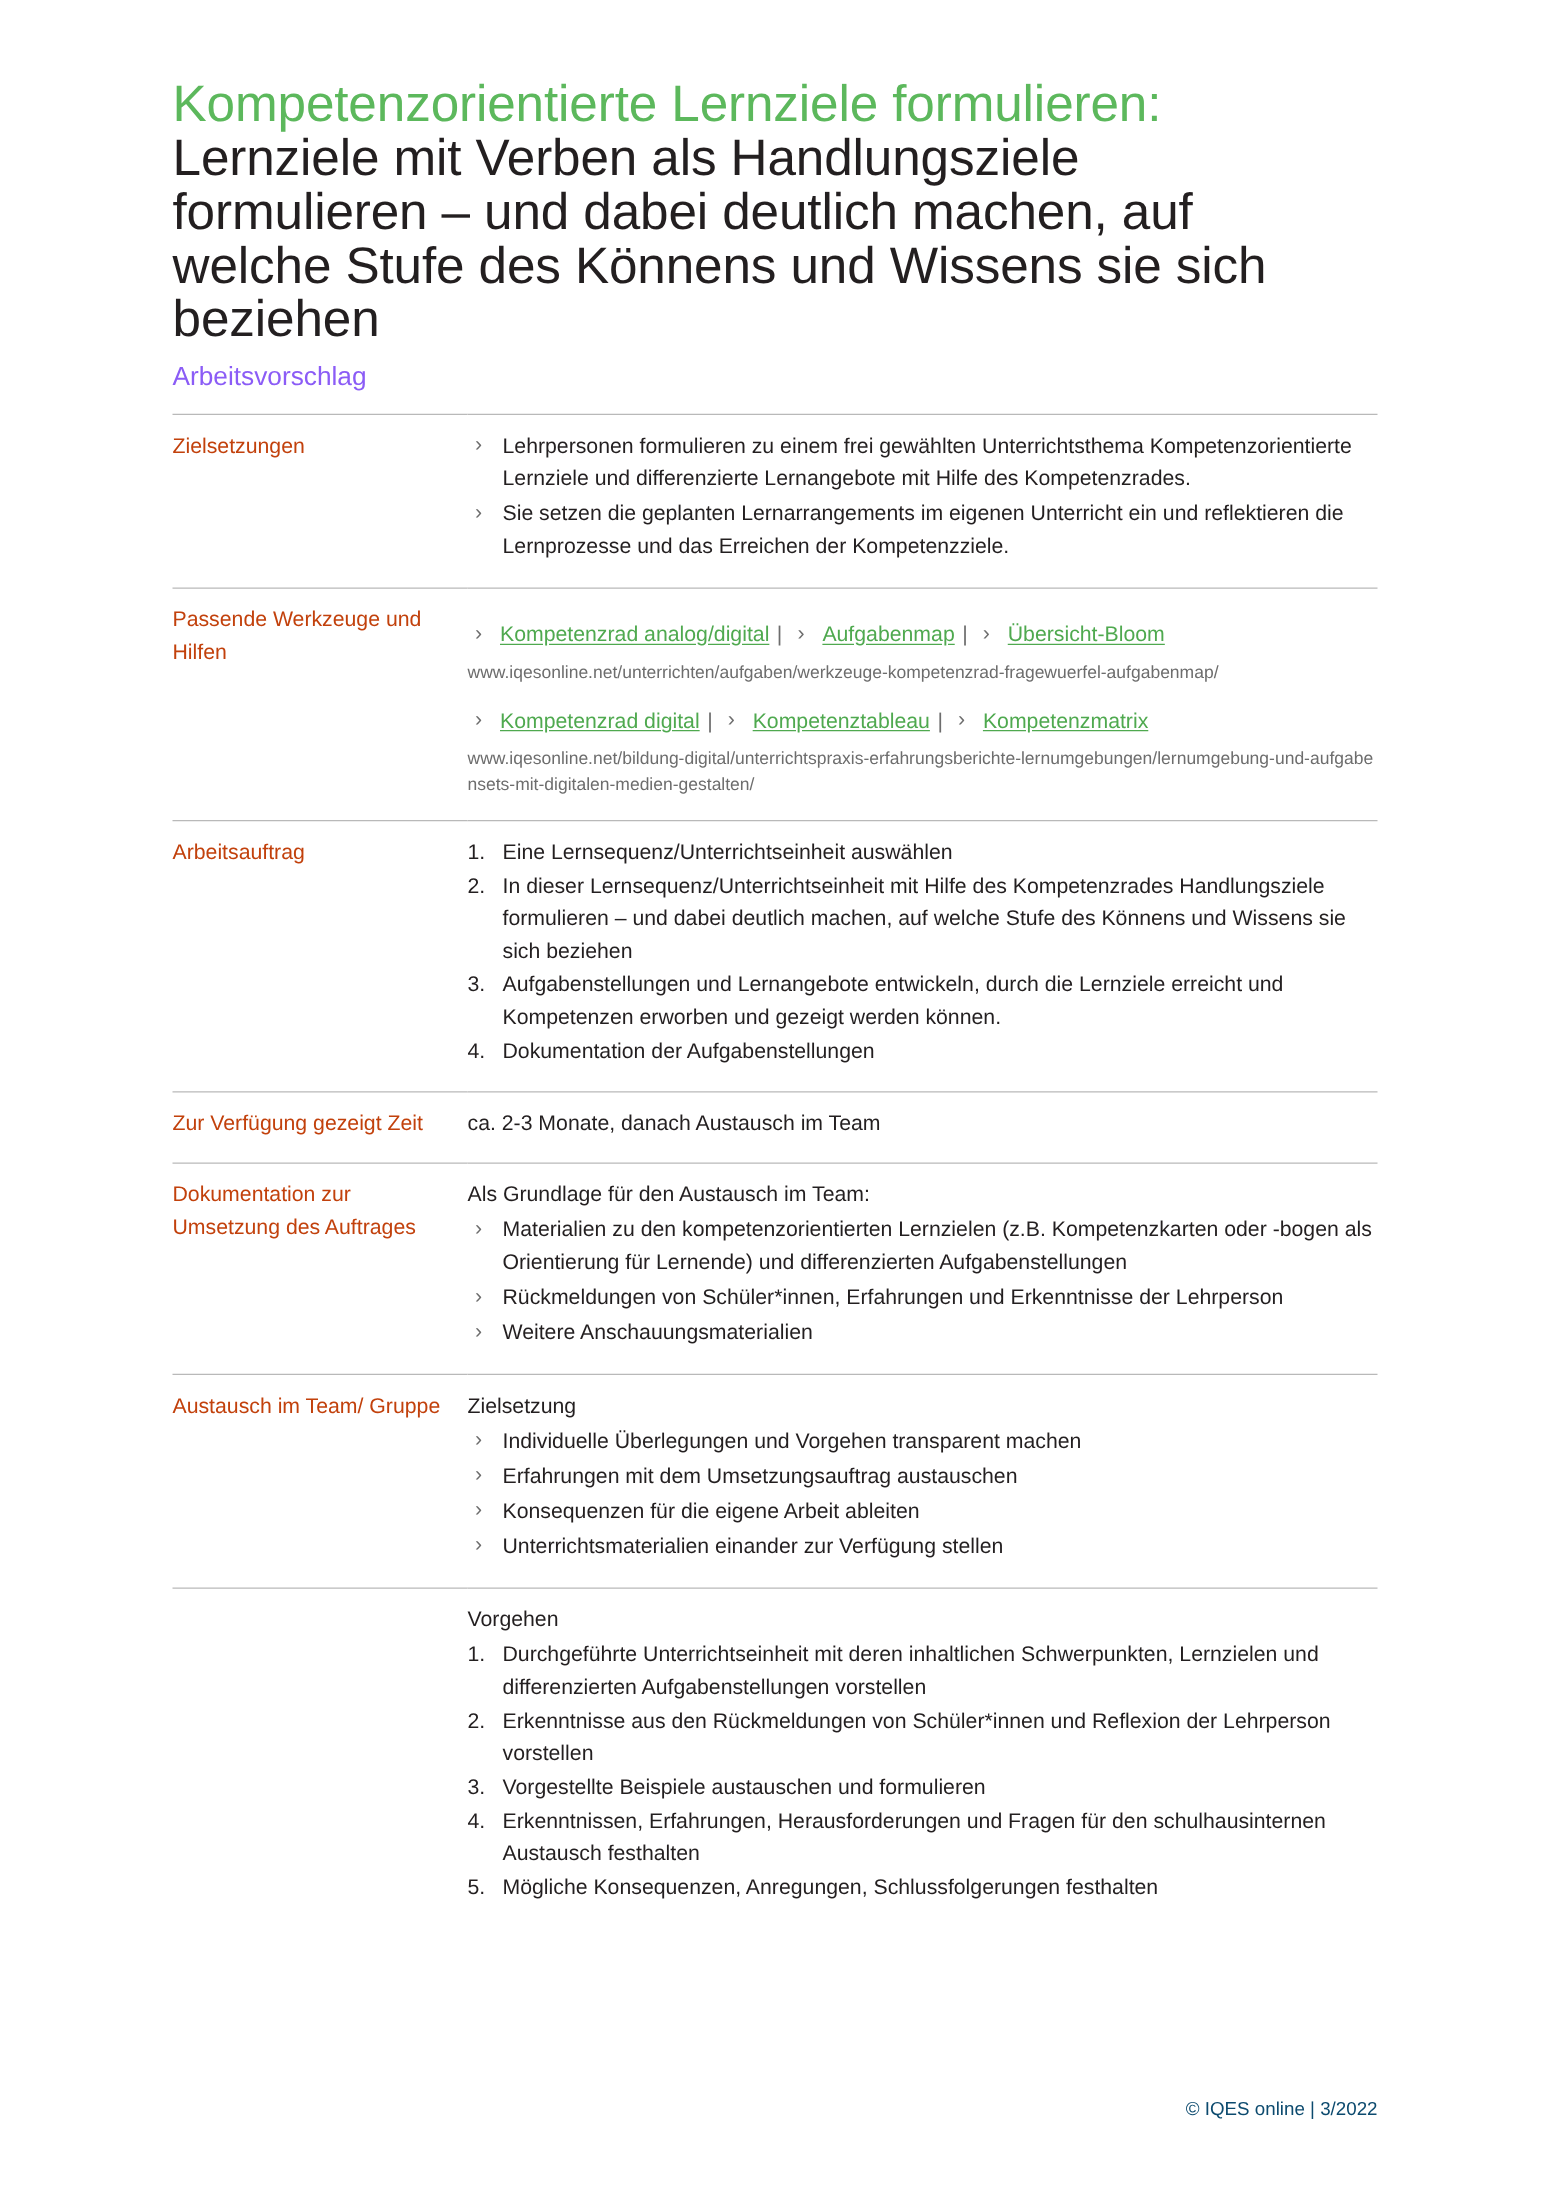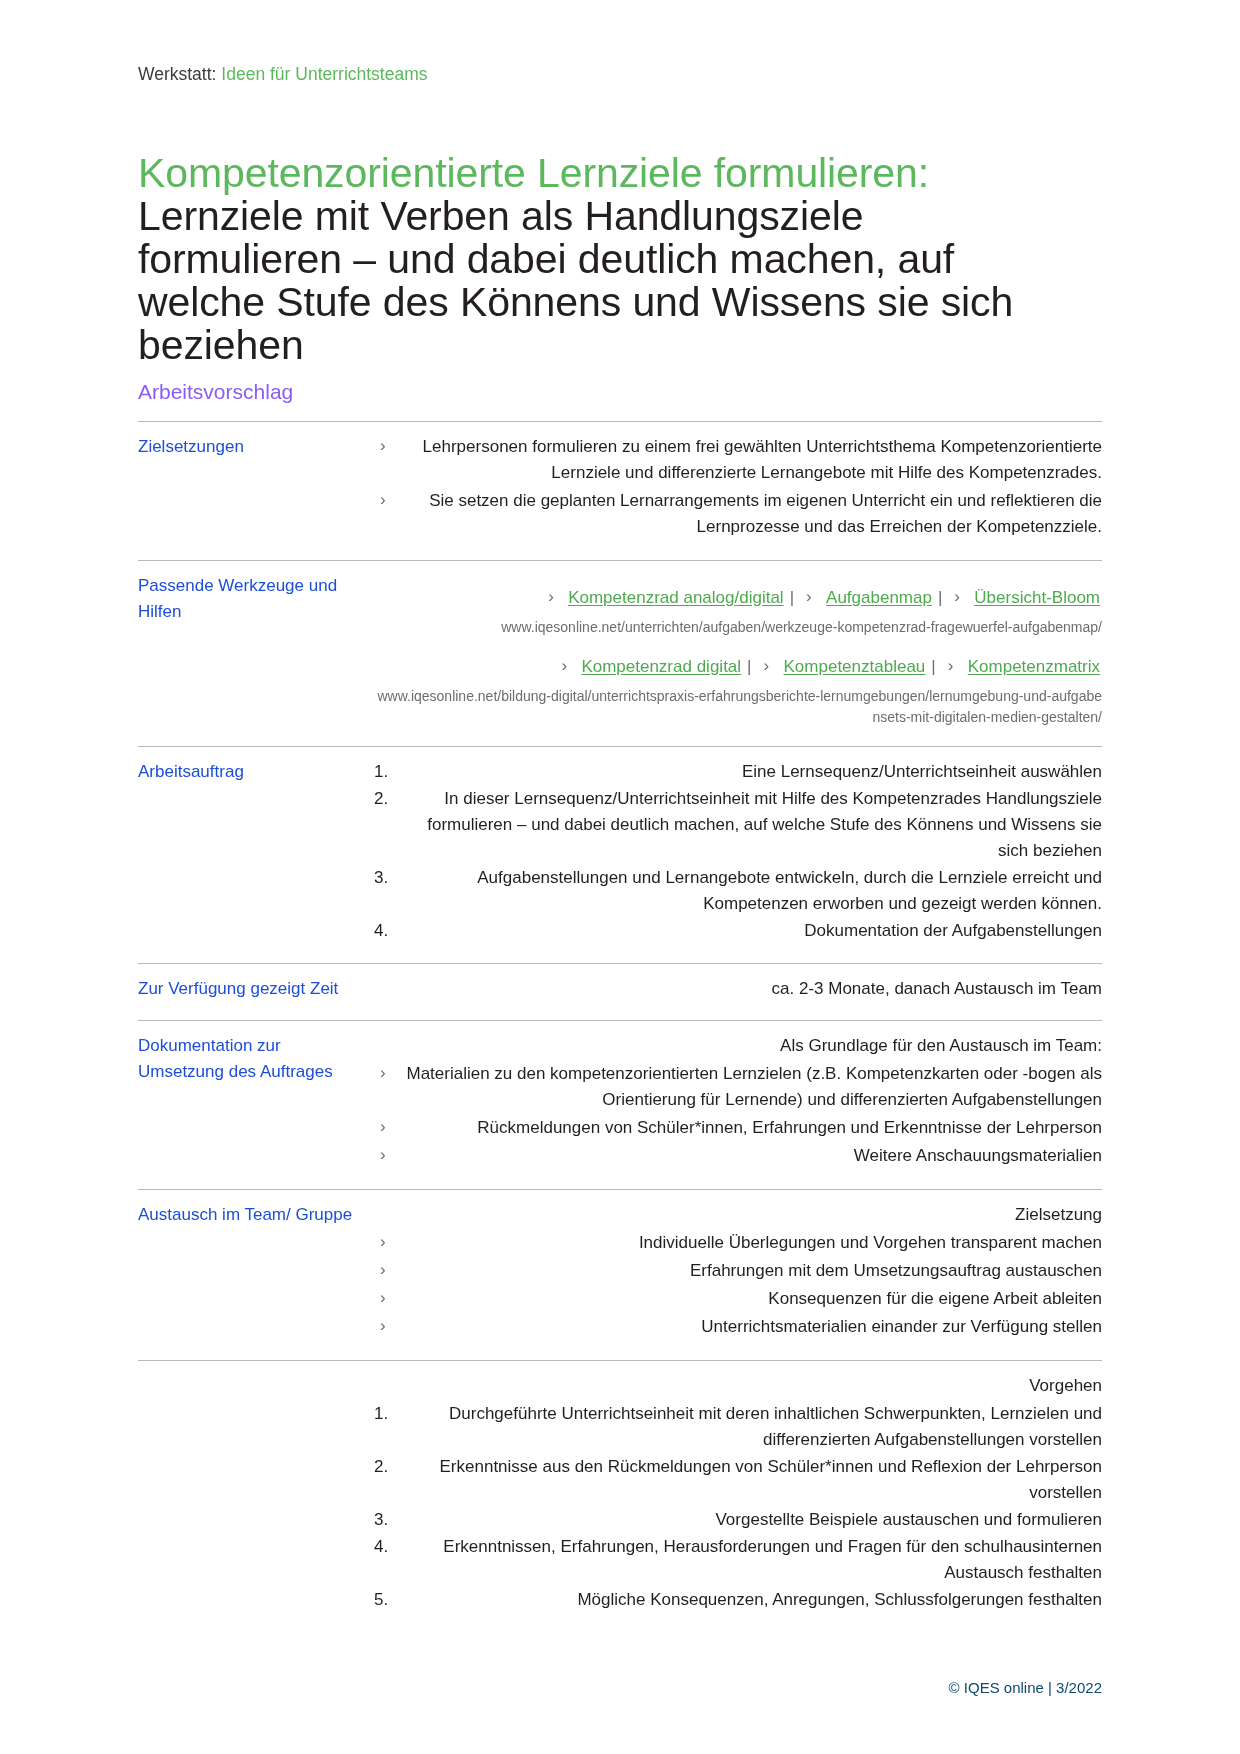--- a/index.html
+++ b/index.html
@@ -59,32 +59,31 @@
   }
   table.grid td {
     vertical-align: top;
     padding: 0;
   }
   .row-sep td {
     border-top: 1px solid #b9b9b9;
   }
   .label-cell {
     width: 222px;
-    color: #1d4ed8;
+    color: #c2410c;
     font-size: 17px;
     line-height: 26px;
     padding: 12px 14px 18px 0 !important;
     margin-top: 20px;
   }
   .content-cell {
     font-size: 17px;
     line-height: 26px;
     color: #231f20;
     padding: 12px 0 18px 0 !important;
-    text-align: right;
   }
   .inner-sep td {
     border-top: 1px solid #b9b9b9;
   }
 
   
   ul.chev {
     list-style: none;
     margin: 0;
     padding: 0;
@@ -154,24 +153,20 @@
     font-size: 15px;
     color: #0c4a6e;
     white-space: nowrap;
   }
 </style>
 </head>
 <body>
 
 <div class="page">
 
-  <div class="header">
-    <span class="hdr-label">Werkstatt:</span>
-    <span class="hdr-value">Ideen für Unterrichtsteams</span>
-  </div>
 
   <h1 class="title">
     <span class="accent">Kompetenzorientierte Lernziele formulieren:</span><span> Lernziele mit Verben als Handlungsziele formulieren – und dabei deutlich machen, auf welche Stufe des Könnens und Wissens sie sich beziehen</span>
   </h1>
 
   <div class="subtitle">Arbeitsvorschlag</div>
 
   <table class="grid">
 
     <tbody>

